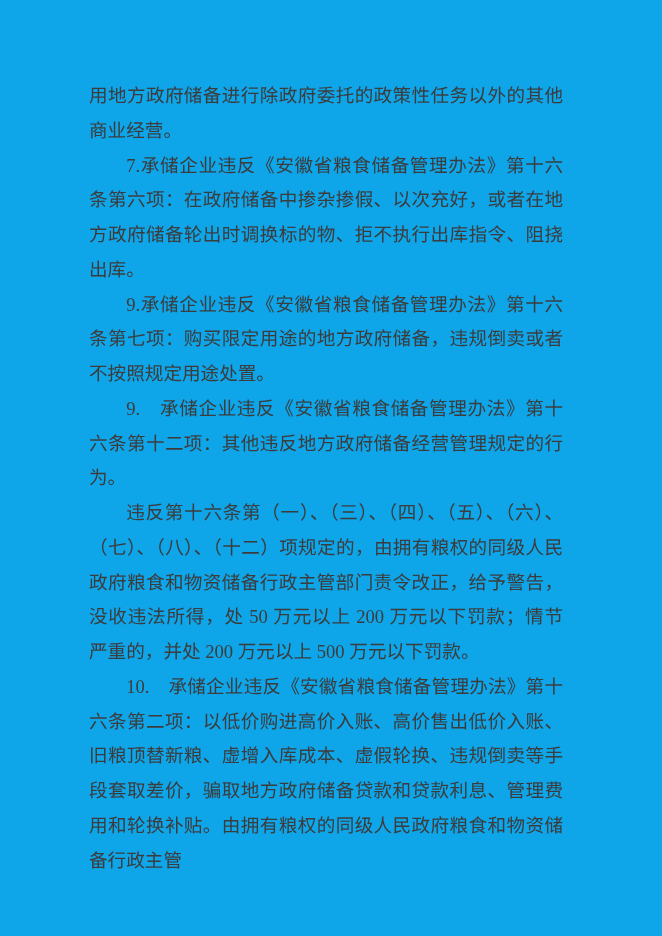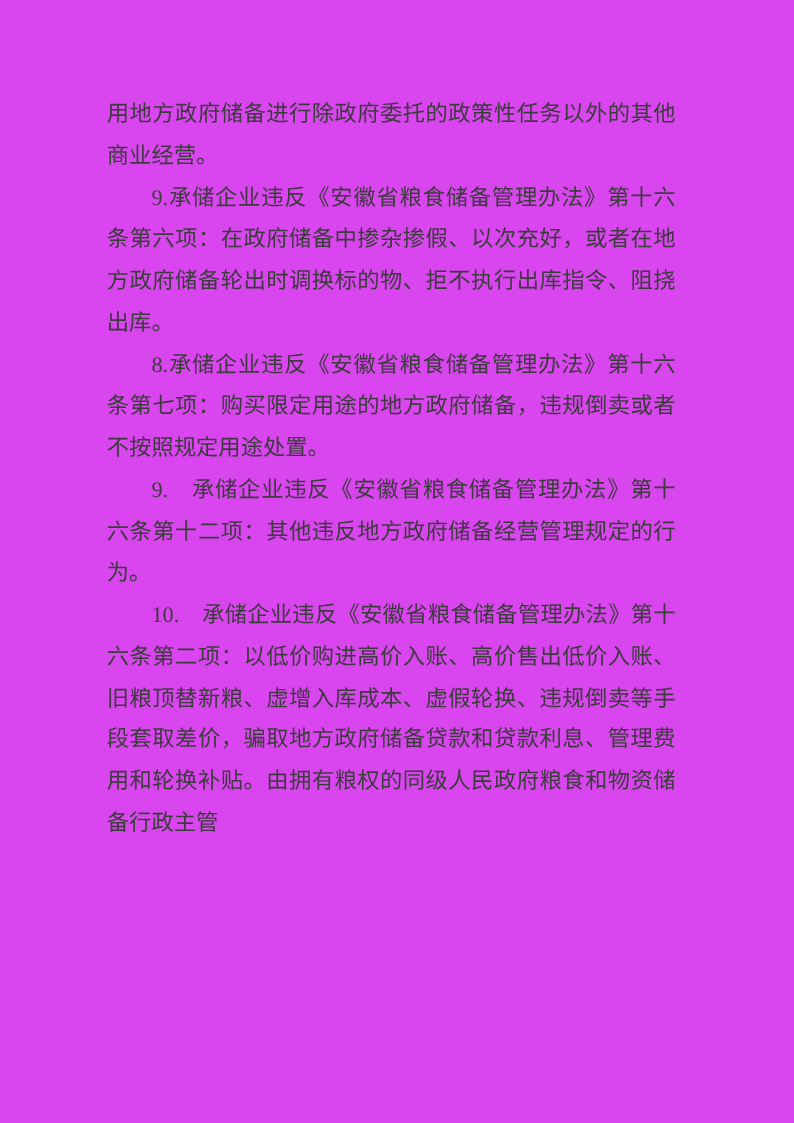--- a/index.html
+++ b/index.html
@@ -9,21 +9,21 @@
   body {
     width: 662px;
     height: 936px;
     background: #ffffff;
     font-family: "Liberation Serif", "DejaVu Serif", serif;
   }
   .page {
     position: relative;
     width: 662px;
     height: 936px;
-    background: #d946ef;
+    background: #0ea5e9;
     overflow: hidden;
   }
   .doc-body {
     position: absolute;
     left: 89px;
     top: 79px;
     width: 474px;
     color: #3c3c3c;
     font-size: 18.6px;
     line-height: 34.75px;
@@ -40,18 +40,19 @@
   .para.no-indent {
     text-indent: 0;
   }
 </style>
 </head>
 <body style="background: rgb(255, 255, 255);">
 
 <div class="page">
   <div class="doc-body" style="color: rgb(60, 60, 60);">
     <p class="para no-indent">用地方政府储备进行除政府委托的政策性任务以外的其他商业经营。</p>
-    <p class="para">9.承储企业违反《安徽省粮食储备管理办法》第十六条第六项：在政府储备中掺杂掺假、以次充好，或者在地方政府储备轮出时调换标的物、拒不执行出库指令、阻挠出库。</p>
-    <p class="para">8.承储企业违反《安徽省粮食储备管理办法》第十六条第七项：购买限定用途的地方政府储备，违规倒卖或者不按照规定用途处置。</p>
+    <p class="para">7.承储企业违反《安徽省粮食储备管理办法》第十六条第六项：在政府储备中掺杂掺假、以次充好，或者在地方政府储备轮出时调换标的物、拒不执行出库指令、阻挠出库。</p>
+    <p class="para">9.承储企业违反《安徽省粮食储备管理办法》第十六条第七项：购买限定用途的地方政府储备，违规倒卖或者不按照规定用途处置。</p>
     <p class="para">9.　承储企业违反《安徽省粮食储备管理办法》第十六条第十二项：其他违反地方政府储备经营管理规定的行为。</p>
+    <p class="para">违反第十六条第（一）、（三）、（四）、（五）、（六）、（七）、（八）、（十二）项规定的，由拥有粮权的同级人民政府粮食和物资储备行政主管部门责令改正，给予警告，没收违法所得，处 50 万元以上 200 万元以下罚款；情节严重的，并处 200 万元以上 500 万元以下罚款。</p>
     <p class="para">10.　承储企业违反《安徽省粮食储备管理办法》第十六条第二项：以低价购进高价入账、高价售出低价入账、旧粮顶替新粮、虚增入库成本、虚假轮换、违规倒卖等手段套取差价，骗取地方政府储备贷款和贷款利息、管理费用和轮换补贴。由拥有粮权的同级人民政府粮食和物资储备行政主管</p>
   </div>
 </div>
 
 </body></html>

